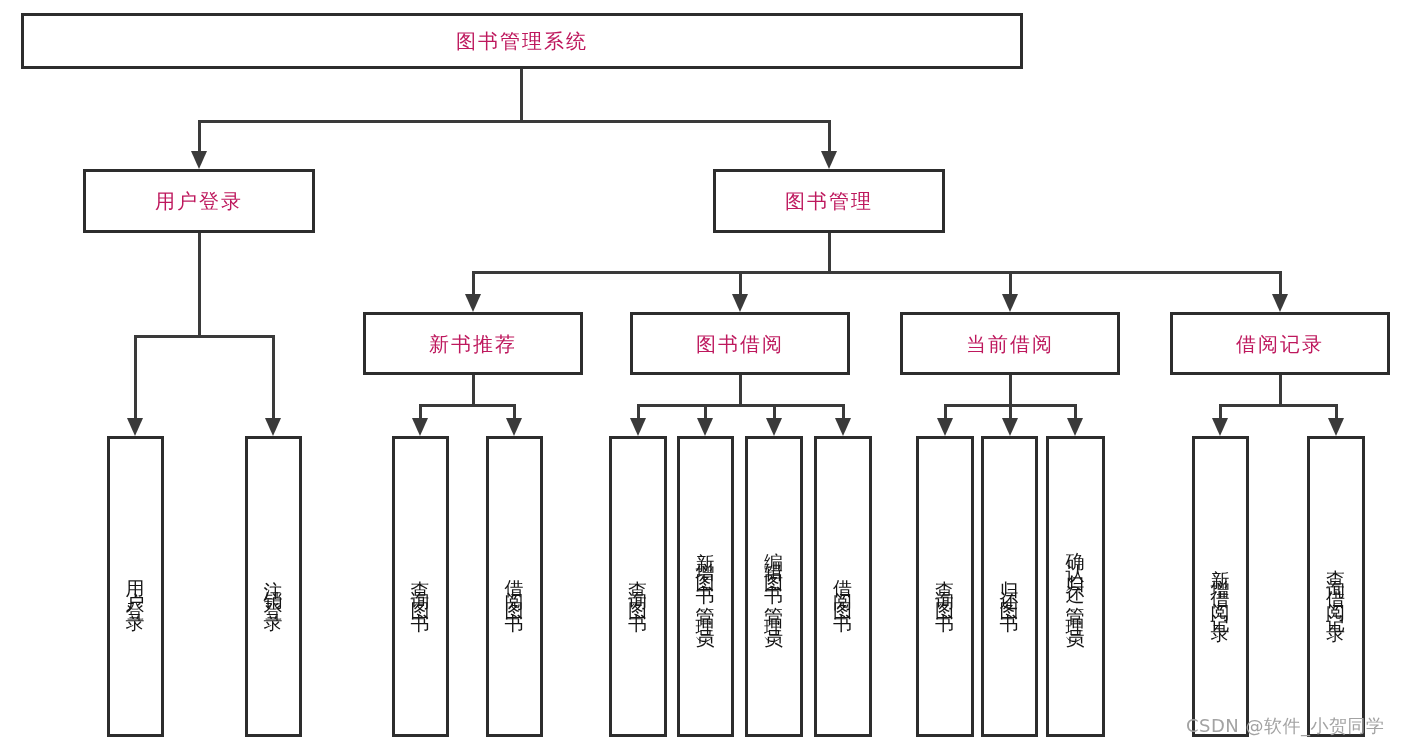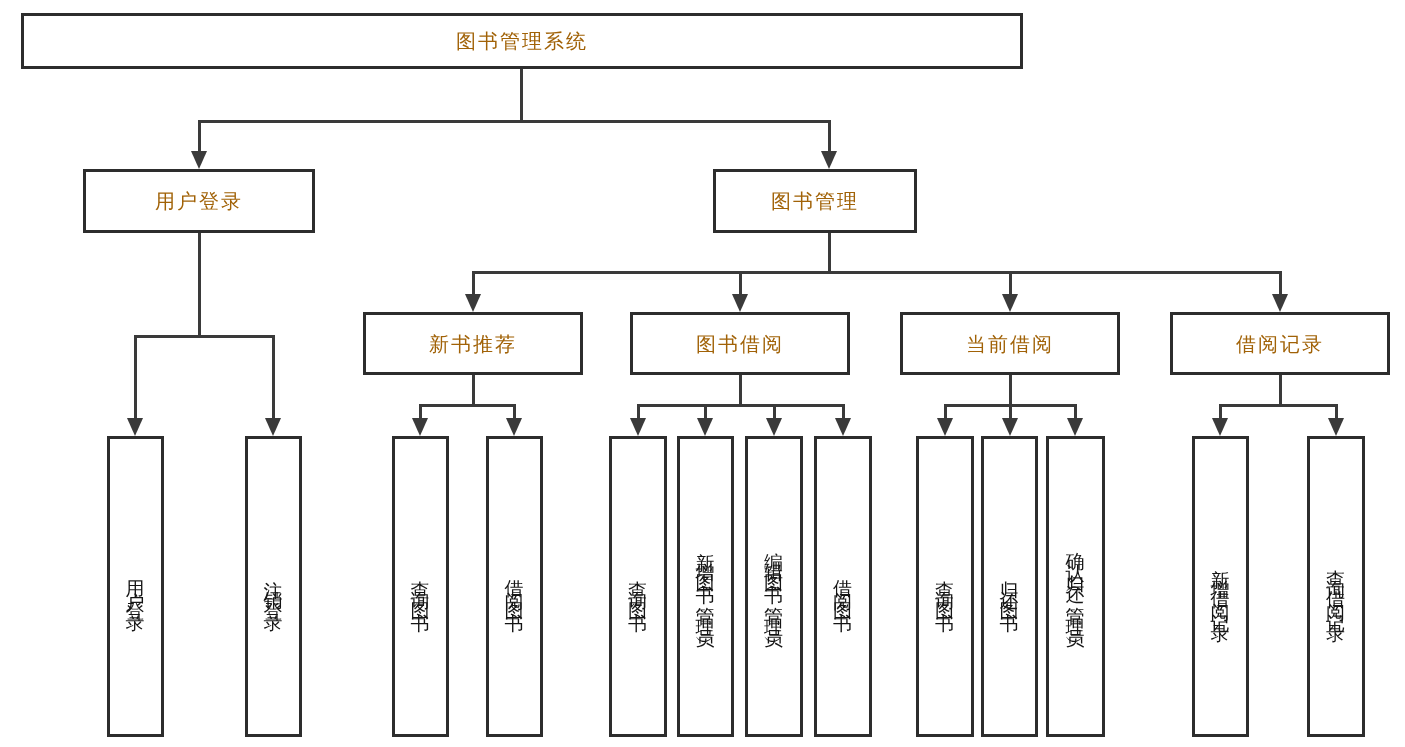--- a/index.html
+++ b/index.html
@@ -6,21 +6,21 @@
   .canvas{
     position:relative;width:1405px;height:747px;background:#ffffff;overflow:hidden;
     font-family:"DejaVu Sans","Liberation Sans",sans-serif;
   }
   .box{
     position:absolute;box-sizing:border-box;background:#ffffff;
     border:3px solid #2d2d2d;display:flex;align-items:center;justify-content:center;
     z-index:2;
   }
   .lbl{
-    font-size:20px;color:#a16207;letter-spacing:2px;line-height:1;white-space:nowrap;
+    font-size:20px;color:#be185d;letter-spacing:2px;line-height:1;white-space:nowrap;
   }
   .vlbl{
     writing-mode:vertical-rl;text-orientation:mixed;
     font-size:19px;color:#151515;letter-spacing:11px;line-height:1;
   }
   .vl{position:absolute;width:3px;background:#3a3a3a;z-index:1;}
   .hl{position:absolute;height:3px;background:#3a3a3a;z-index:1;}
   .ar{position:absolute;width:0;height:0;z-index:1;
     border-left:8px solid transparent;border-right:8px solid transparent;
     border-top:18px solid #3a3a3a;}
@@ -34,21 +34,21 @@
 
 <div class="canvas">
 
   <div class="box" style="left:21px;top:13px;width:1002px;height:56px">
     <span class="lbl">图书管理系统</span>
   </div>
 
   <div class="box" style="left:83px;top:169px;width:232px;height:64px">
     <span class="lbl">用户登录</span>
   </div>
-  <div class="box" style="left:713px;top:169px;width:204px;height:64px">
+  <div class="box" style="left:713px;top:169px;width:232px;height:64px">
     <span class="lbl">图书管理</span>
   </div>
 
   <div class="box" style="left:630px;top:312px;width:220px;height:63px">
     <span class="lbl">图书借阅</span>
   </div>
   <div class="box" style="left:363px;top:312px;width:220px;height:63px">
     <span class="lbl">新书推荐</span>
   </div>
   <div class="box" style="left:1170px;top:312px;width:220px;height:63px">
@@ -154,14 +154,15 @@
   <i class="ar" style="left:1002px;top:418px"></i>
   <i class="ar" style="left:1067px;top:418px"></i>
 
   <i class="vl" style="left:1279px;top:375px;height:32px"></i>
   <i class="hl" style="left:1219px;top:404px;width:119px"></i>
   <i class="vl" style="left:1219px;top:404px;height:16px"></i>
   <i class="vl" style="left:1335px;top:404px;height:16px"></i>
   <i class="ar" style="left:1212px;top:418px"></i>
   <i class="ar" style="left:1328px;top:418px"></i>
 
+  <div class="watermark">CSDN @软件_小贺同学</div>
 
 </div>
 
 </body></html>

